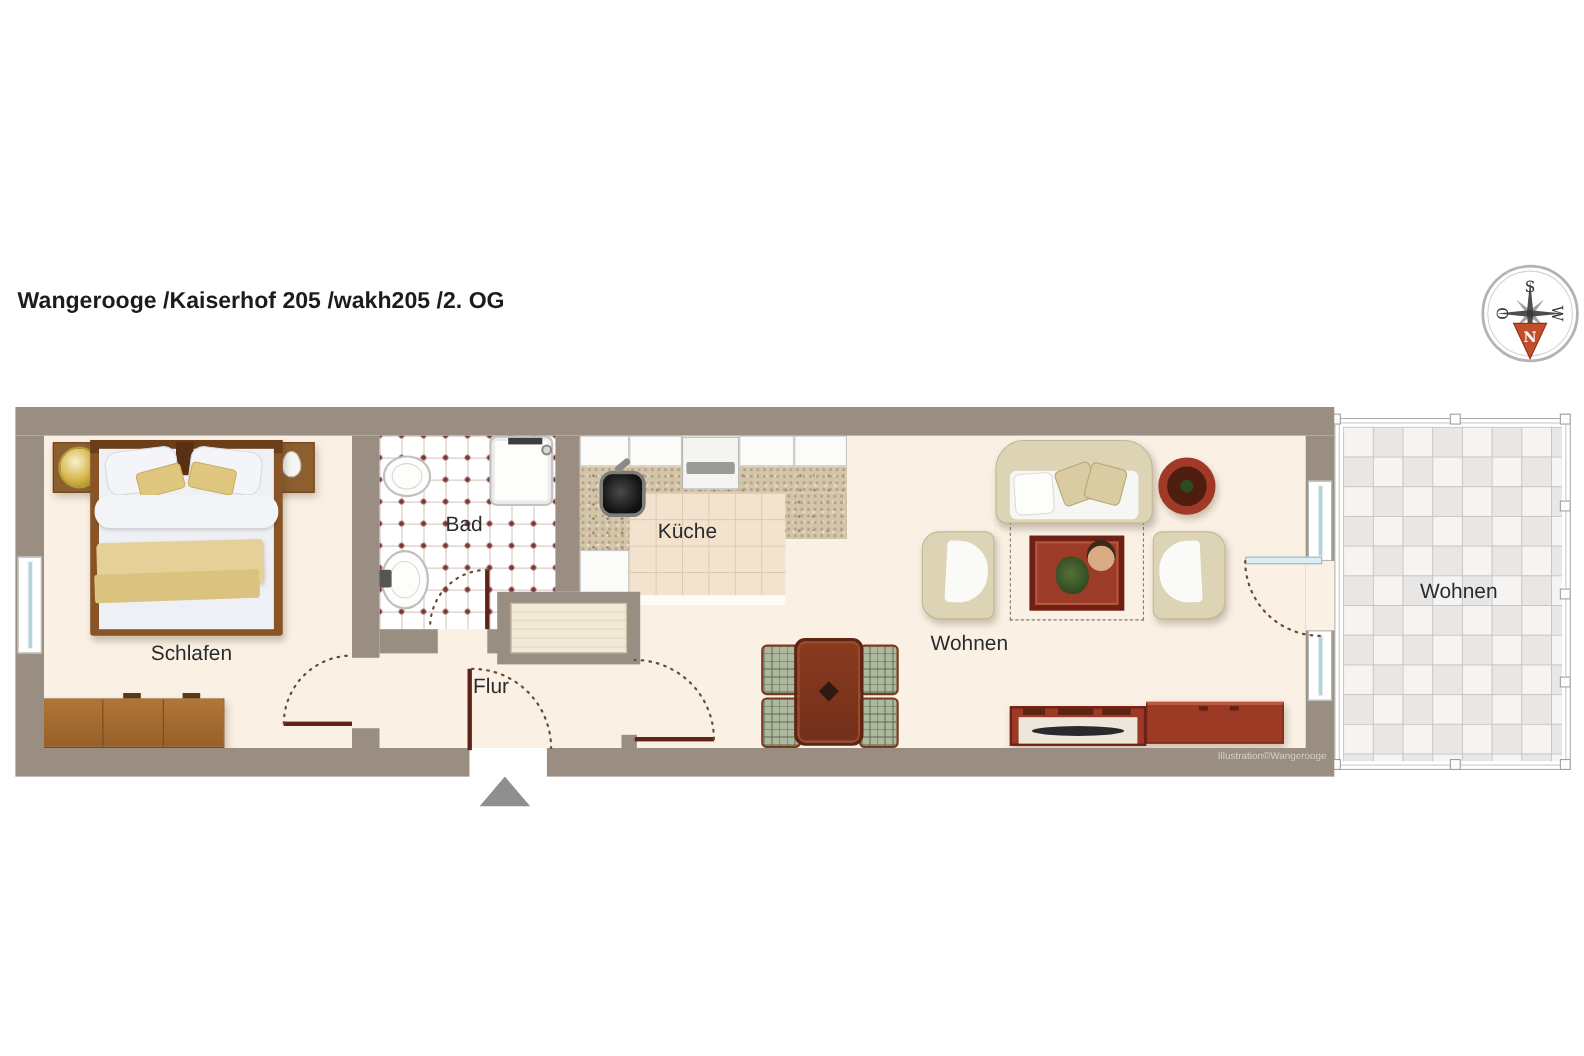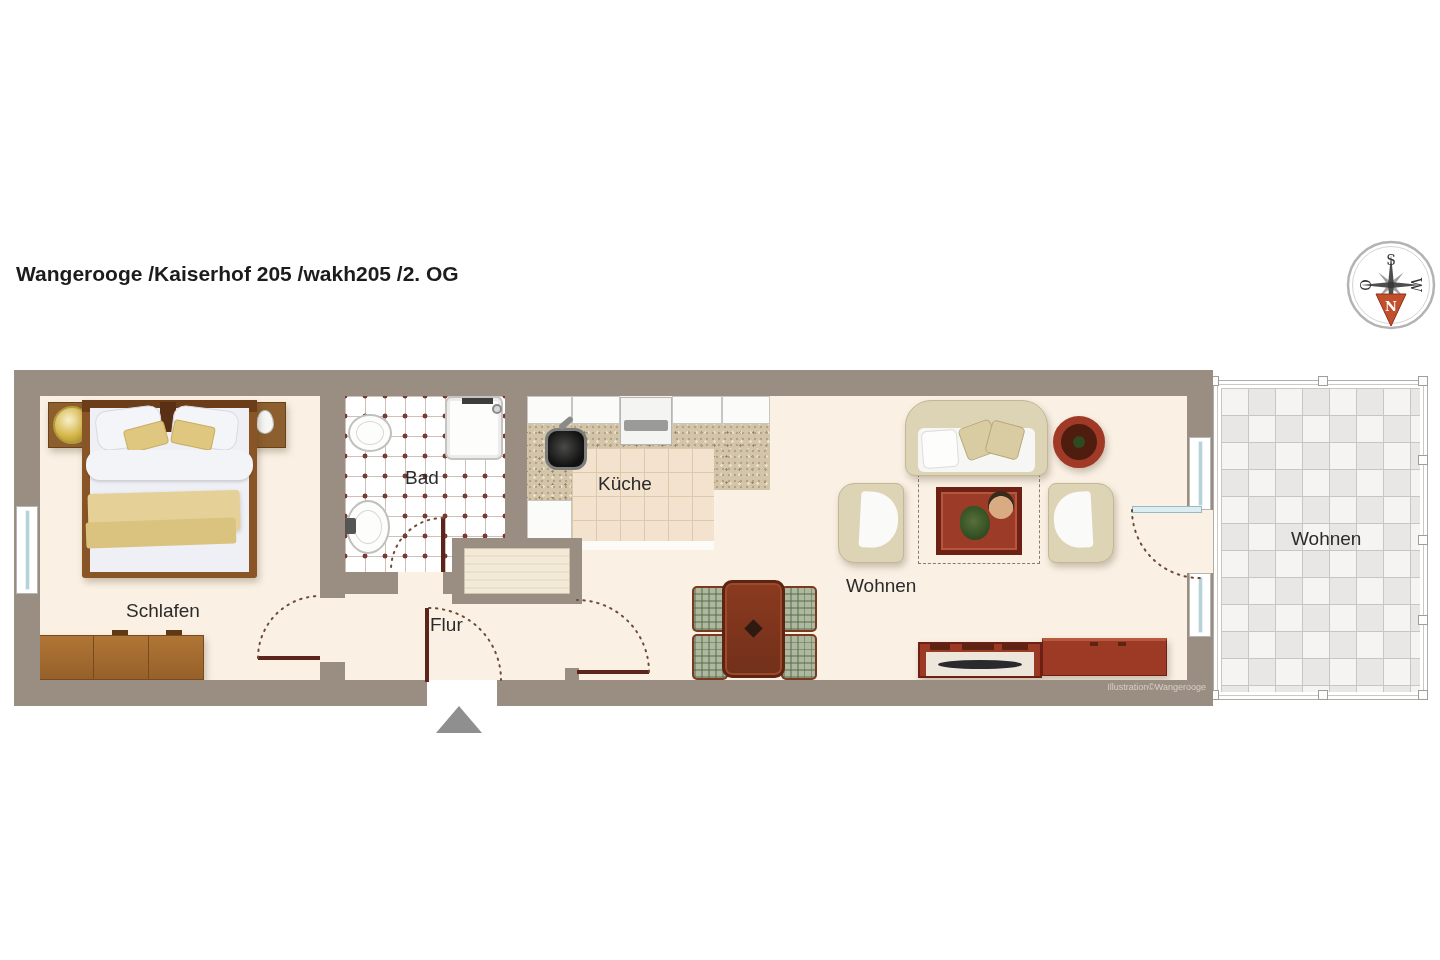--- a/index.html
+++ b/index.html
@@ -214,19 +214,19 @@
 <div class="a shadowed" style="left:918px;top:642px;width:124px;height:36px;background:var(--mahogany,#9c3a26);border:2px solid #6e2014;box-sizing:border-box;z-index:3;"></div>
 <div class="a" style="left:926px;top:652px;width:108px;height:24px;background:#ece7da;z-index:3;"></div>
 <div class="a" style="left:938px;top:660px;width:84px;height:9px;background:#2a2a2e;border-radius:50%;z-index:3;"></div>
 <div class="a" style="left:930px;top:644px;width:20px;height:6px;background:#5e2413;z-index:3;"></div>
 <div class="a" style="left:962px;top:644px;width:32px;height:6px;background:#5e2413;z-index:3;"></div>
 <div class="a" style="left:1002px;top:644px;width:26px;height:6px;background:#5e2413;z-index:3;"></div>
 <div class="a shadowed" style="left:1042px;top:638px;width:125px;height:38px;background:var(--mahogany,#9c3a26);border:1px solid #6e2014;border-top:3px solid #b85a40;box-sizing:border-box;z-index:3;"></div>
 <div class="a" style="left:1090px;top:642px;width:8px;height:4px;background:#5e2413;z-index:3;"></div>
 <div class="a" style="left:1118px;top:642px;width:8px;height:4px;background:#5e2413;z-index:3;"></div>
 
-<div class="a room-label" style="left:126px;top:584px;margin-top:16px;">Schlafen</div>
+<div class="a room-label" style="left:137px;top:584px;">Schlafen</div>
 <div class="a room-label" style="left:405px;top:467px;">Bad</div>
 <div class="a room-label" style="left:598px;top:473px;">Küche</div>
 <div class="a room-label" style="left:430px;top:614px;">Flur</div>
 <div class="a room-label" style="left:846px;top:575px;">Wohnen</div>
 <div class="a room-label" style="left:1291px;top:528px;">Wohnen</div>
 <div class="a" id="credit">Illustration©Wangerooge</div>
 
 </body></html>

